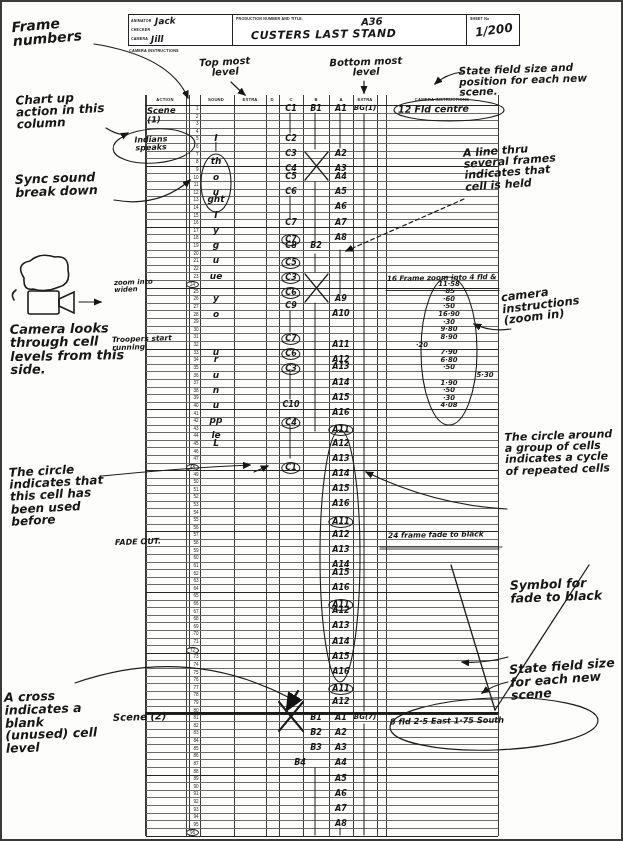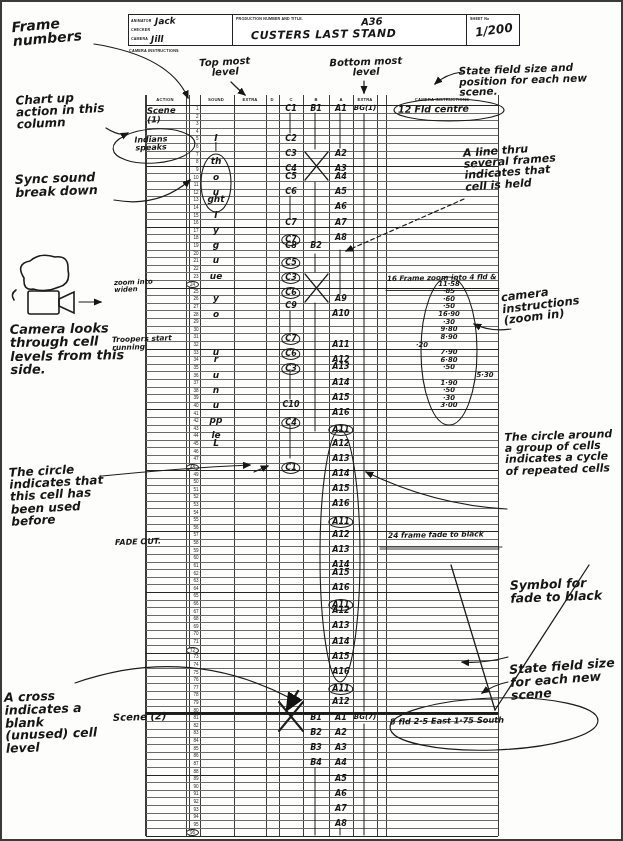--- a/index.html
+++ b/index.html
@@ -317,21 +317,21 @@
       <div class="cell hand circ" style="left: 289px; top: 346.18px;">C6</div>
       <div class="cell hand circ" style="left: 289px; top: 361.41px;">C3</div>
       <div class="cell hand" style="left: 289px; top: 399.485px;">C10</div>
       <div class="cell hand circ" style="left: 289px; top: 414.715px;">C4</div>
       <div class="cell hand circ" style="left: 289px; top: 460.405px;">C1</div>
       <div class="cell hand" style="left: 314px; top: 102.5px;">B1</div>
       <div class="cell hand" style="left: 314px; top: 239.57px;">B2</div>
       <div class="cell hand" style="left: 314px; top: 711.7px;">B1</div>
       <div class="cell hand" style="left: 314px; top: 726.93px;">B2</div>
       <div class="cell hand" style="left: 314px; top: 742.16px;">B3</div>
-      <div class="cell hand" style="left: 314px; top: 757.39px;">B4</div>
+      <div class="cell hand" style="left: 298px; top: 757.39px;">B4</div>
       <div class="cell hand" style="left: 339px; top: 102.5px;">A1</div>
       <div class="cell hand" style="left: 339px; top: 148.19px;">A2</div>
       <div class="cell hand" style="left: 339px; top: 163.42px;">A3</div>
       <div class="cell hand" style="left: 339px; top: 171.035px;">A4</div>
       <div class="cell hand" style="left: 339px; top: 186.265px;">A5</div>
       <div class="cell hand" style="left: 339px; top: 201.495px;">A6</div>
       <div class="cell hand" style="left: 339px; top: 216.725px;">A7</div>
       <div class="cell hand" style="left: 339px; top: 231.955px;">A8</div>
       <div class="cell hand" style="left: 339px; top: 292.875px;">A9</div>
       <div class="cell hand" style="left: 339px; top: 308.105px;">A10</div>
@@ -411,21 +411,21 @@
       <div class="zv hand" style="left: 447px; top: 324.335px;">9·80</div>
       <div class="zv hand" style="left: 447px; top: 331.95px;">8·90</div>
       <div class="zv hand" style="left: 420px; top: 339.565px;">·20</div>
       <div class="zv hand" style="left: 447px; top: 347.18px;">7·90</div>
       <div class="zv hand" style="left: 447px; top: 354.795px; text-align: right;">6·80</div>
       <div class="zv hand" style="left: 447px; top: 362.41px;">·50</div>
       <div class="zv hand" style="left: 447px; top: 370.025px; margin-left: 36px;">5·30</div>
       <div class="zv hand" style="left: 447px; top: 377.64px;">1·90</div>
       <div class="zv hand" style="left: 447px; top: 385.255px;">·50</div>
       <div class="zv hand" style="left: 447px; top: 392.87px;">·30</div>
-      <div class="zv hand" style="left: 447px; top: 400.485px;">3·00</div>
+      <div class="zv hand" style="left: 447px; top: 400.485px;">4·08</div>
     </div>
   <div class="heavyline"></div>
 
   <div class="ann hand a-frame-numbers">Frame numbers</div>
   <div class="ann hand a-chart-up">Chart up action in this column</div>
   <div class="ann hand a-sync-sound">Sync sound break down</div>
   <div class="ann hand a-top-most">Top most level</div>
   <div class="ann hand a-bottom-most">Bottom most level</div>
   <div class="ann hand a-state-top">State field size and position for each new scene.</div>
   <div class="ann hand a-line-held">A line thru several frames indicates that cell is held</div>

